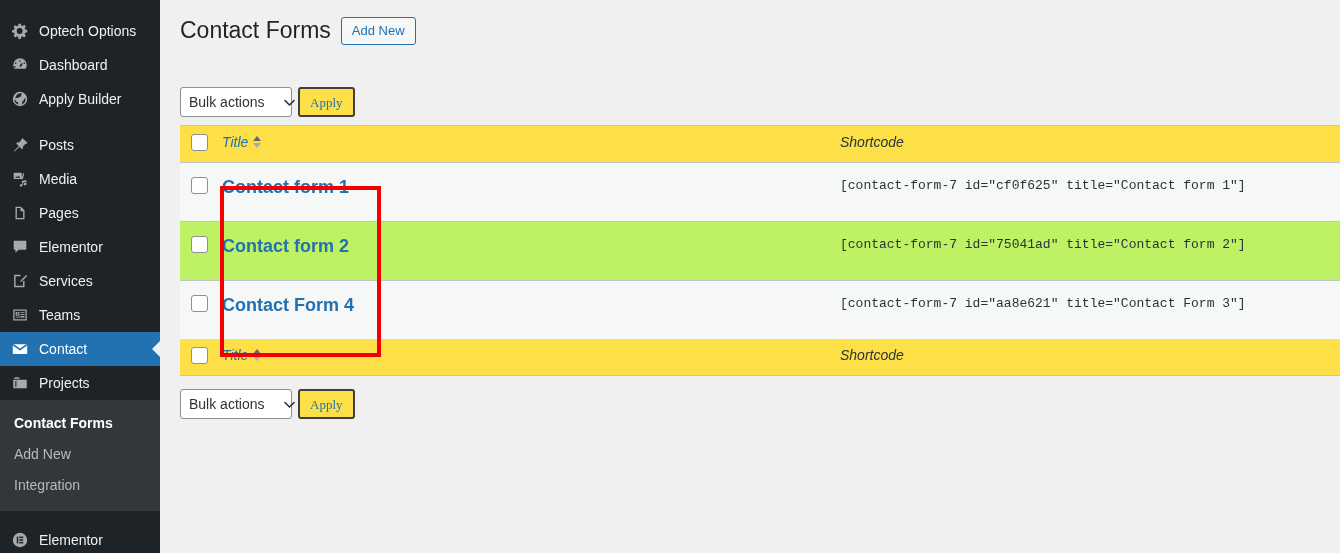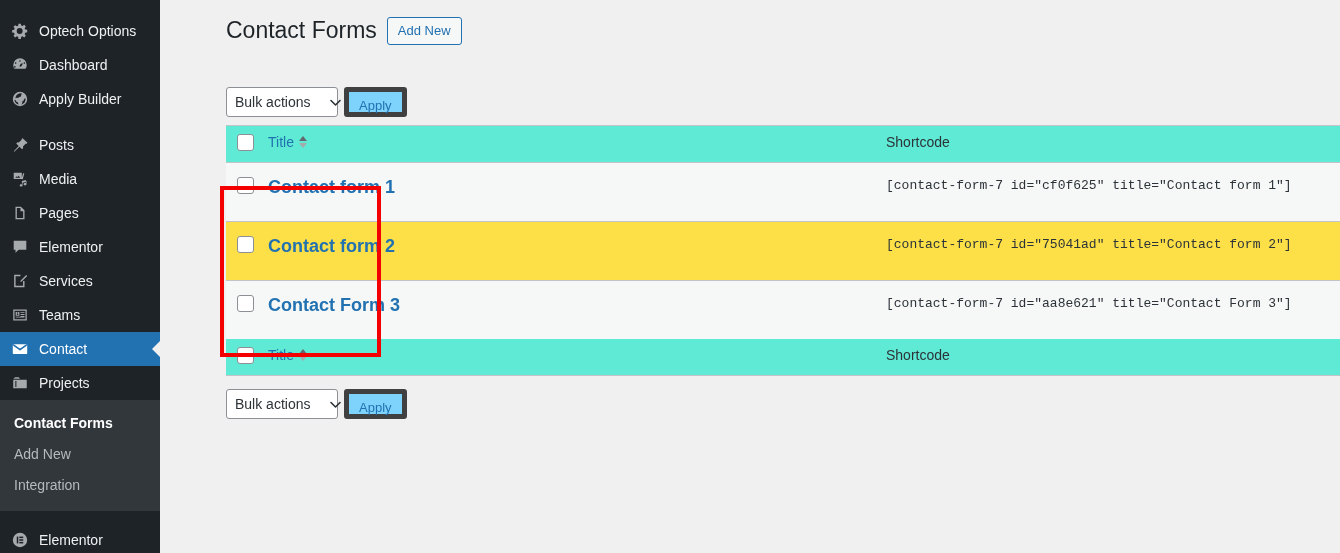--- a/index.html
+++ b/index.html
@@ -3,21 +3,21 @@
 <meta charset="utf-8">
 <style>
   * { box-sizing: border-box; margin: 0; padding: 0; }
   html, body {
     width: 1340px; height: 553px;
     overflow: hidden;
     background: #f0f0f1;
     font-family: "Liberation Sans", sans-serif;
     -webkit-font-smoothing: antialiased;
   }
-  #app { display: flex; width: 1340px; height: 553px; position: relative; gap: 46px; }
+  #app { display: flex; width: 1340px; height: 553px; position: relative; }
 
   
   .sidebar {
     width: 160px; min-width: 160px; height: 553px;
     background: #1d2327;
     position: relative;
     overflow: hidden;
   }
   .menu-group { padding: 0; }
   .menu-spacer { height: 14px; }
@@ -92,23 +92,24 @@
     font-family: "Liberation Sans", sans-serif;
     font-size: 13px;
     line-height: 2.15;
     height: 30px;
     padding: 0 10px;
     border-radius: 3px;
     cursor: pointer;
     white-space: nowrap;
   }
   .btn-secondary {
-    background: #7dd3fc;
-    border: 5px solid #404040;
+    background: #fde047;
+    border: 2px solid #404040;
     color: #2271b1;
+    font-family: Liberation Serif, serif;
   }
   .btn-add-new {
     background: #f6f7f7;
     border: 1px solid #2271b1;
     color: #2271b1;
     font-size: 13px;
     padding: 0 10px;
     height: 28px;
     border-radius: 3px;
     line-height: 26px;
@@ -162,42 +163,42 @@
   .col-shortcode { width: auto; }
 
   thead th, tfoot th {
     height: 34px;
     padding: 8px 0 8px 0;
     font-size: 14px;
     font-weight: 400;
     color: #2271b1;
     vertical-align: middle;
   }
-  thead tr, tfoot tr { background: #5eead4; }
+  thead tr, tfoot tr { background: #fde047; font-style: italic; }
   thead th.col-shortcode, tfoot th.col-shortcode { color: #2c3338; padding-left: 18px; }
 
   .th-inner { display: inline-flex; align-items: center; gap: 5px; }
 
   .sort-arrows { display: inline-flex; flex-direction: column; gap: 2px; }
   .tri-up {
     width: 0; height: 0;
     border-left: 4px solid transparent;
     border-right: 4px solid transparent;
     border-bottom: 5px solid #646970;
   }
   .tri-down {
     width: 0; height: 0;
     border-left: 4px solid transparent;
     border-right: 4px solid transparent;
     border-top: 5px solid #a7aaad;
   }
 
   tbody tr { border-top: 1px solid #c3c4c7; }
   tbody tr.alt { background: #f6f7f7; }
-  tbody tr.plain { background: #fde047; padding-left: 40px; }
+  tbody tr.plain { background: #bef264; padding-left: 40px; }
   tbody td { height: 59px; padding-top: 12px; }
 
   .row-title {
     font-size: 18px;
     font-weight: bold;
     color: #2271b1;
     cursor: pointer;
     line-height: 1.4;
   }
   .shortcode {
@@ -433,21 +434,21 @@
           </td>
           <td class="col-shortcode">
             <span class="shortcode">[contact-form-7 id="75041ad" title="Contact form 2"]</span>
           </td>
         </tr>
         <tr class="alt">
           <td class="col-cb">
             <span class="cb"></span>
           </td>
           <td class="col-title">
-            <span class="row-title">Contact Form 3</span>
+            <span class="row-title">Contact Form 4</span>
           </td>
           <td class="col-shortcode">
             <span class="shortcode">[contact-form-7 id="aa8e621" title="Contact Form 3"]</span>
           </td>
         </tr>
       </tbody>
 
       <tfoot>
         <tr>
           <th class="col-cb">

